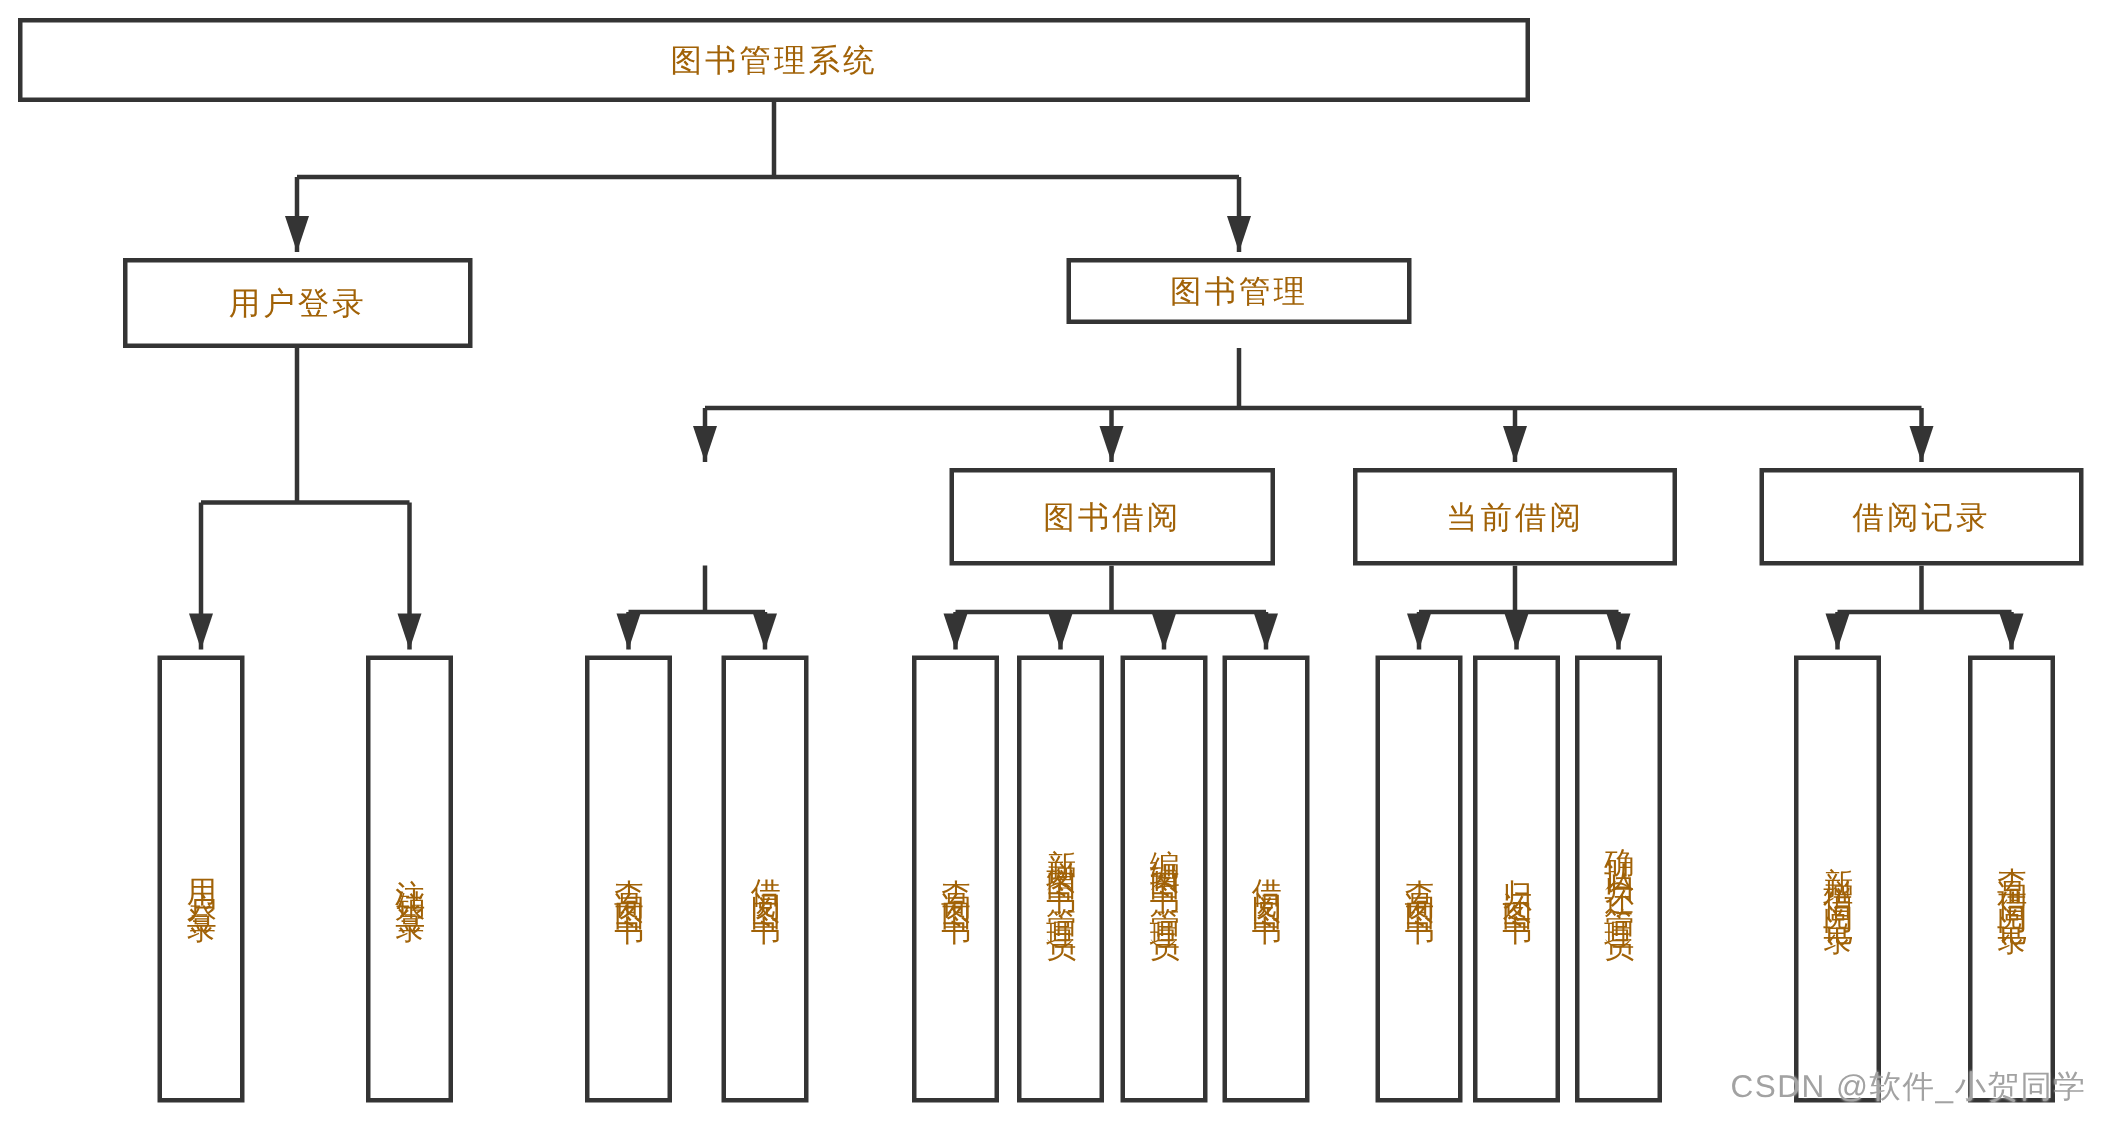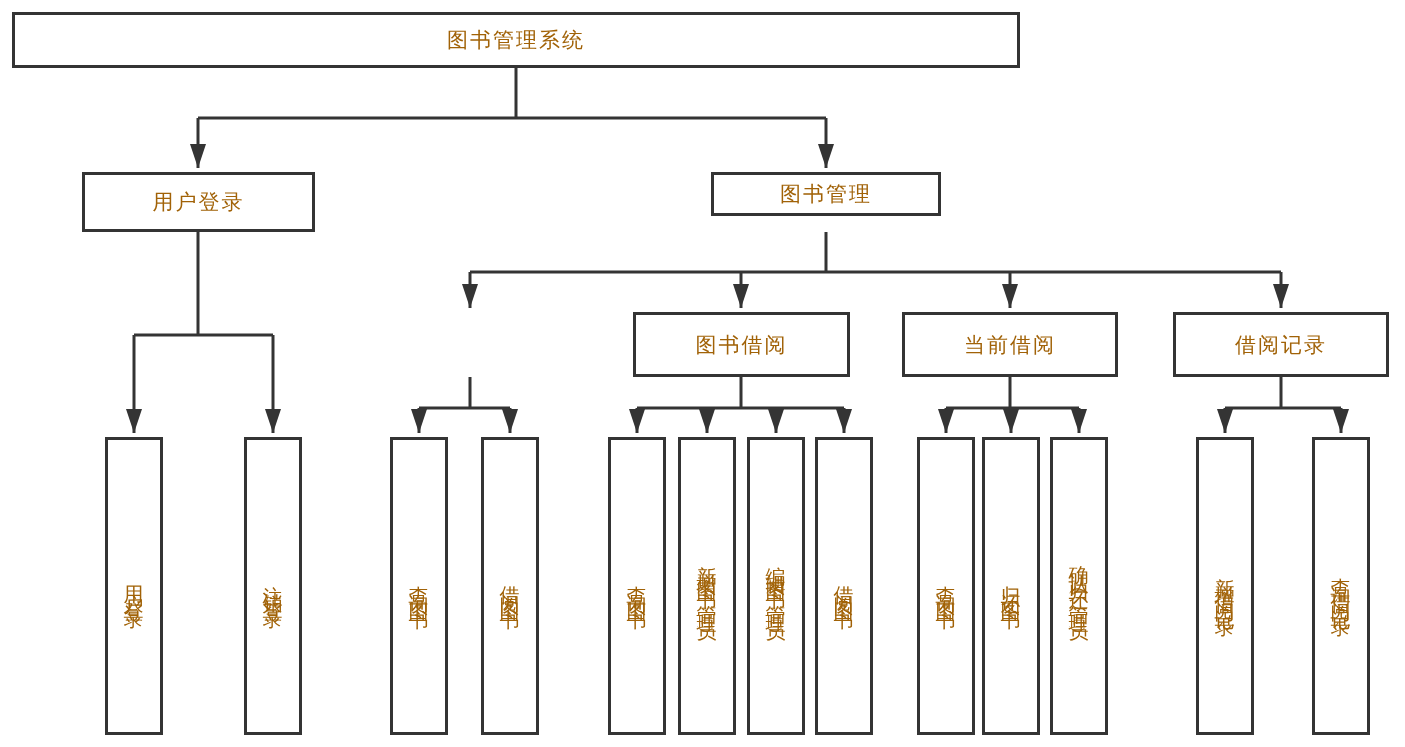--- a/index.html
+++ b/index.html
@@ -109,13 +109,14 @@
   <div class="node v-node" style="left:1050px;top:437px;width:58px;height:298px;">
     <span class="v-label">确认归还（管理员）</span>
   </div>
   <div class="node v-node" style="left:1196px;top:437px;width:58px;height:298px;">
     <span class="v-label">新增借阅记录</span>
   </div>
   <div class="node v-node" style="left:1312px;top:437px;width:58px;height:298px;">
     <span class="v-label">查询借阅记录</span>
   </div>
 
+  <div class="watermark">CSDN @软件_小贺同学</div>
 </div>
 
 </body></html>

